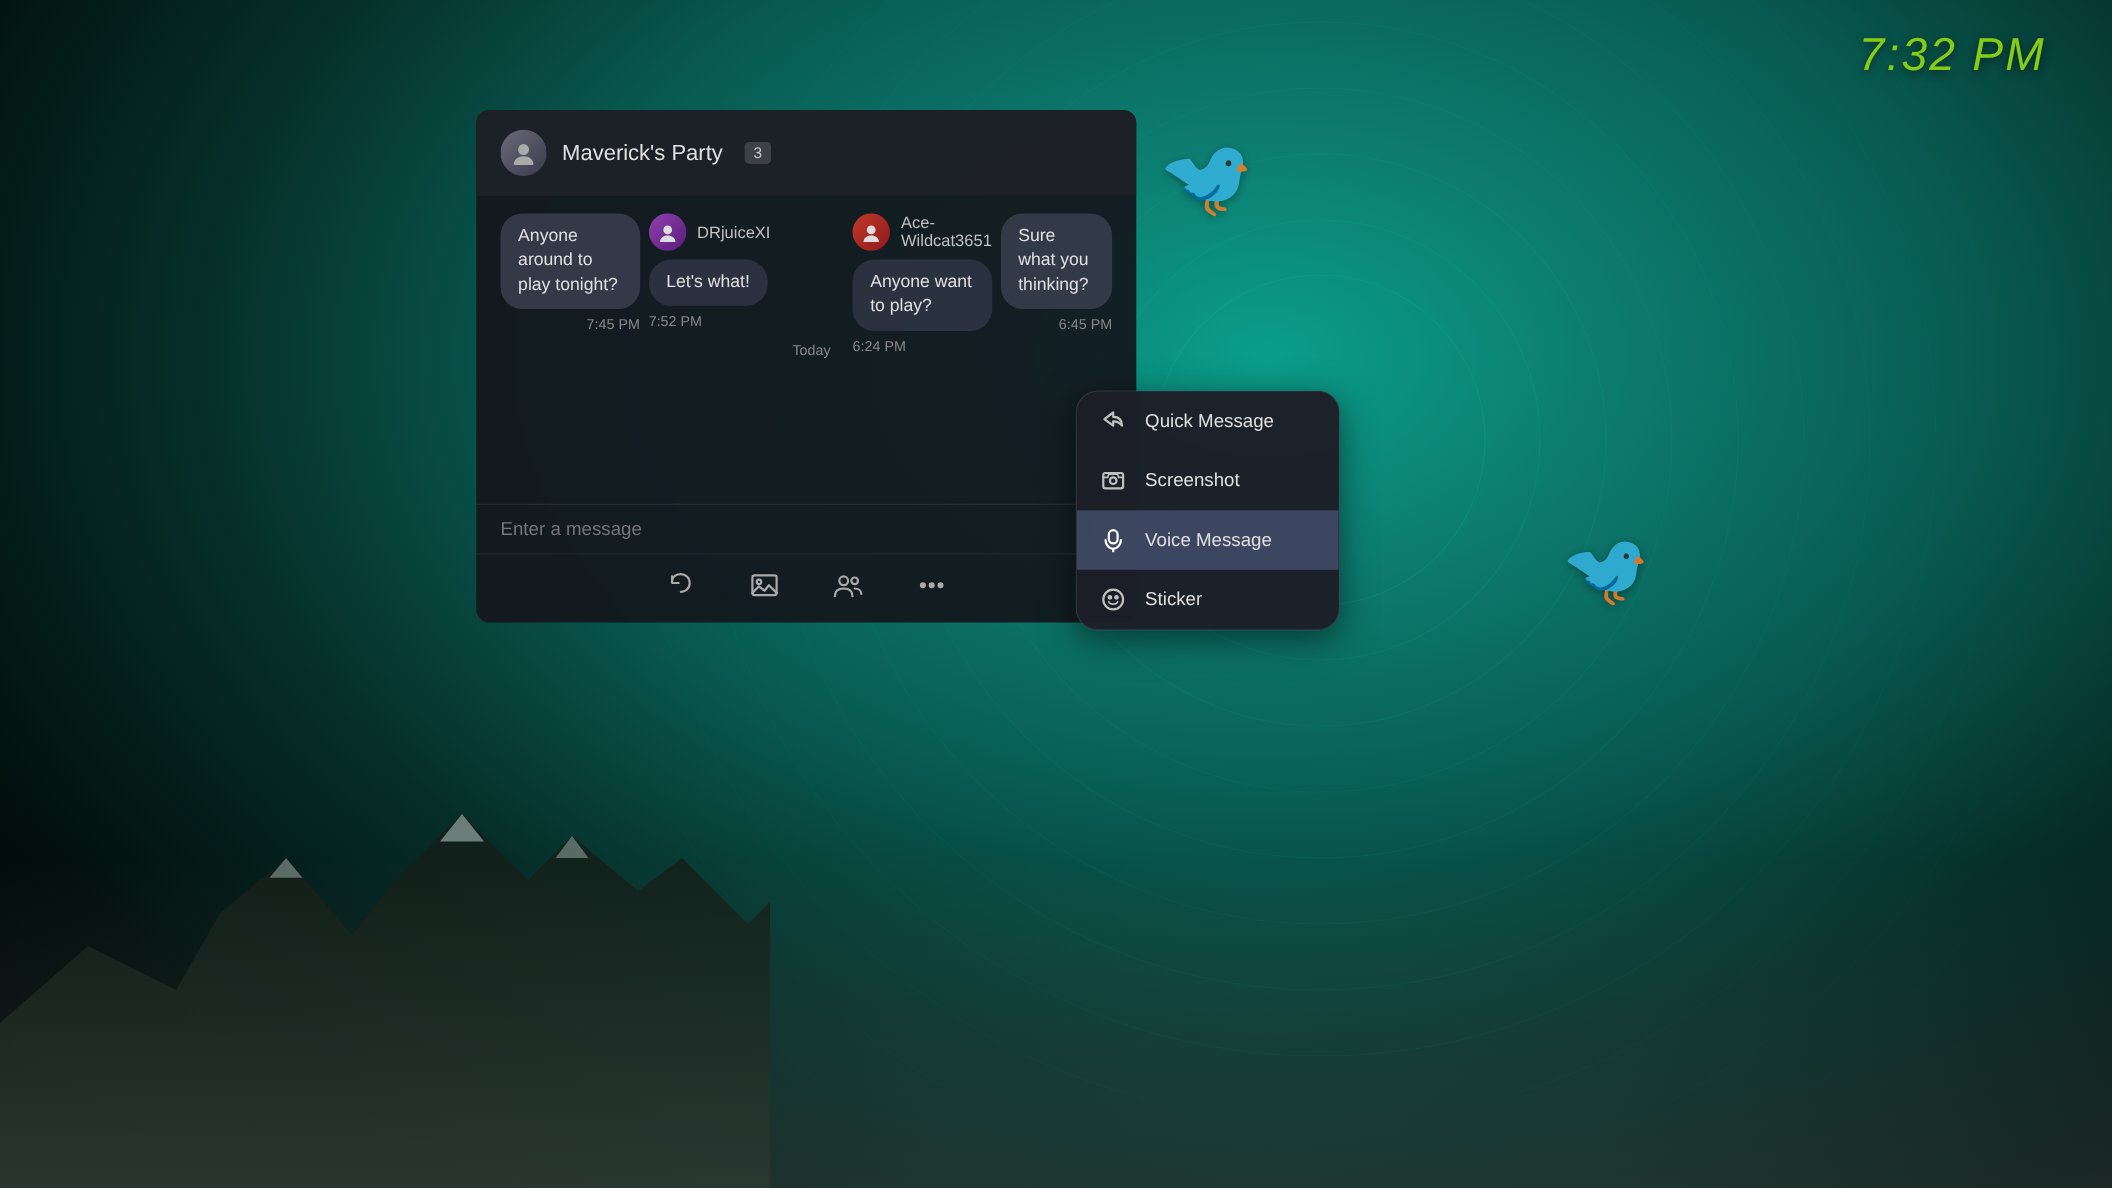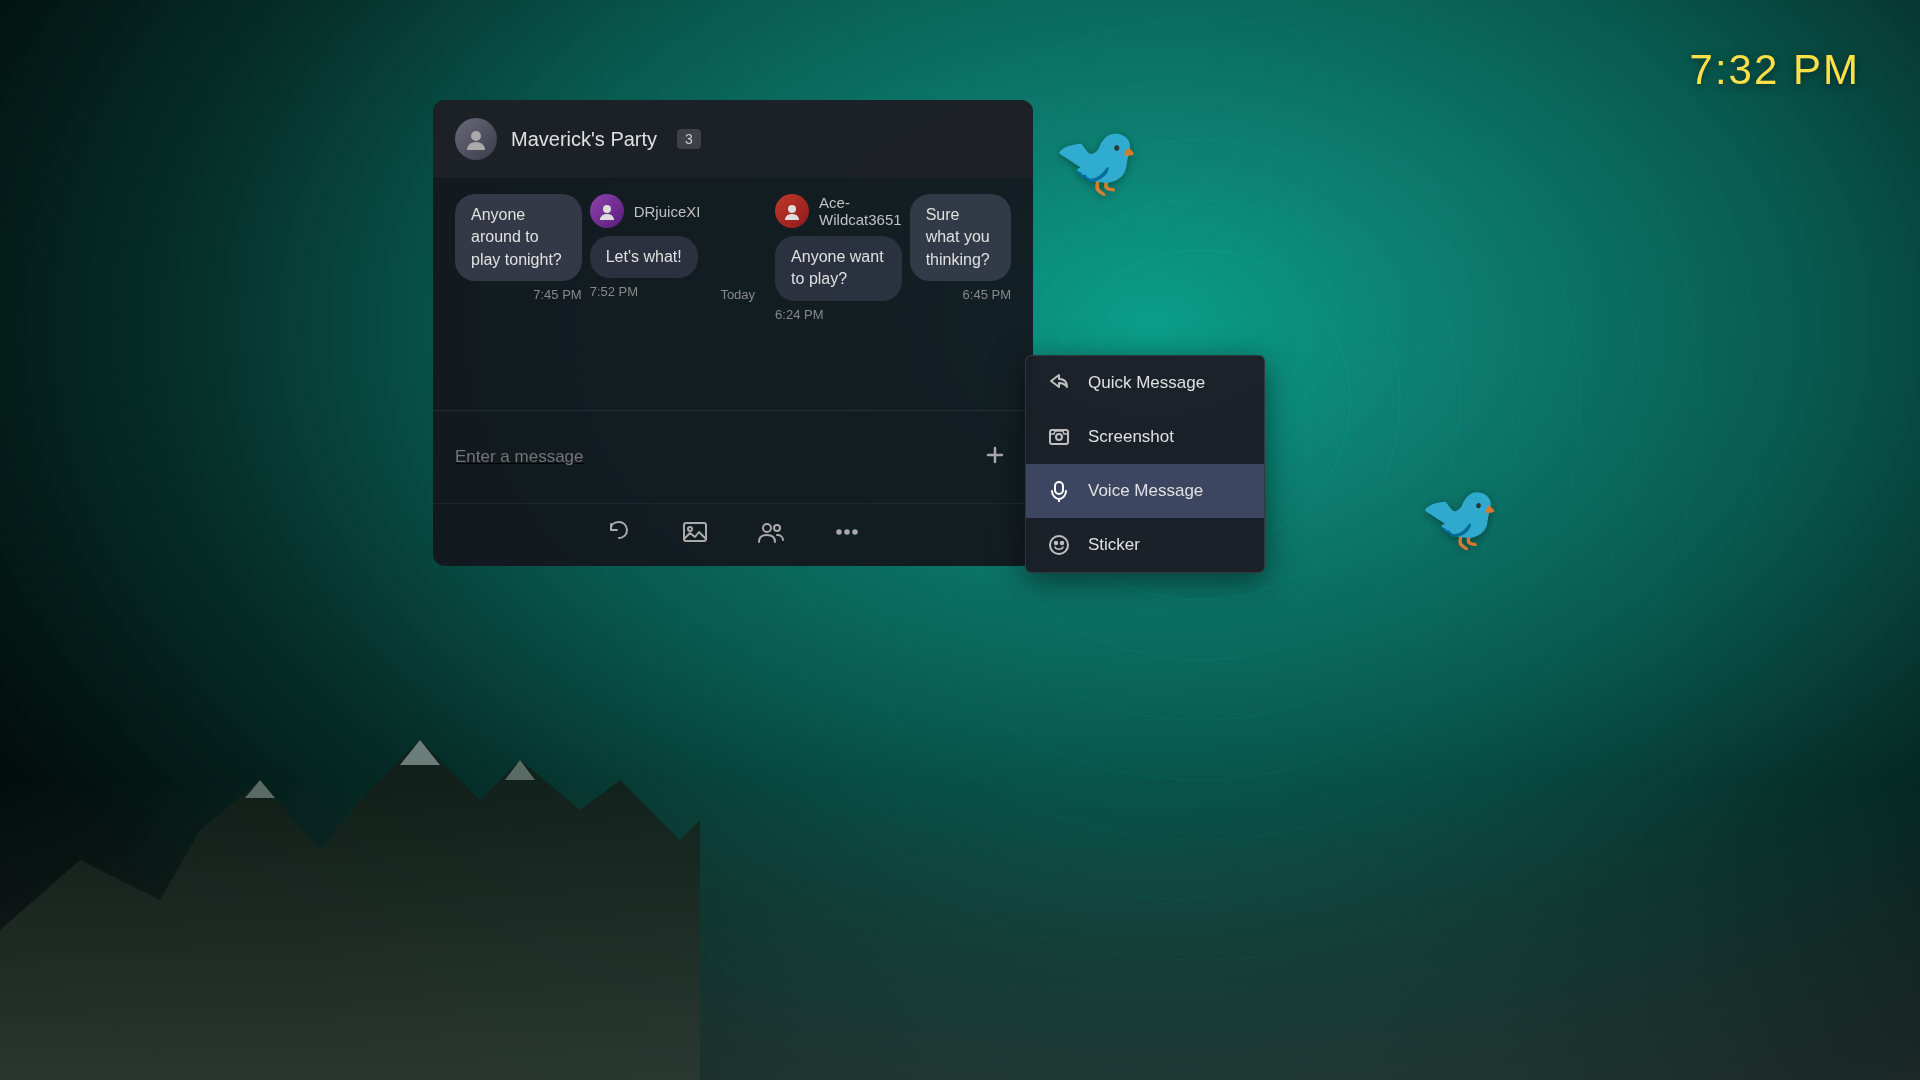--- a/index.html
+++ b/index.html
@@ -36,27 +36,28 @@
       position: absolute;
       bottom: 0;
       left: 0;
       width: 700px;
       height: 500px;
     }
 
     
     .clock {
       position: absolute;
-      top: 46px;
+      top: 26px;
       right: 60px;
-      color: #fde047;
+      color: #84cc16;
       font-size: 42px;
       font-weight: 300;
       letter-spacing: 2px;
       text-shadow: 0 2px 8px rgba(0,0,0,0.5);
+      font-style: italic;
     }
 
     
     .bird {
       position: absolute;
       font-size: 60px;
       opacity: 0.85;
       filter: drop-shadow(0 2px 4px rgba(0,0,0,0.4));
       color: #1a1a2e;
     }
@@ -203,25 +204,24 @@
     .date-divider::before,
     .date-divider::after {
       content: '';
       flex: 1;
       height: 1px;
       background: rgba(255,255,255,0.12);
     }
 
     
     .input-area {
-      padding: 28px 22px;
+      padding: 4px 22px;
       border-top: 1px solid rgba(255,255,255,0.08);
       display: flex;
       gap: 12px;
-      text-decoration: underline;
     }
 
     .message-input {
       flex: 1;
       background: transparent;
       border: none;
       outline: none;
       color: #888;
       font-size: 17px;
       padding: 8px 0;
@@ -254,25 +254,25 @@
       display: flex;
       align-items: center;
       justify-content: center;
       color: #aaa;
       cursor: pointer;
     }
 
     
     .context-menu {
       position: absolute;
-      left: 1025px;
+      left: 978px;
       top: 355px;
       width: 240px;
       background: rgba(28, 30, 38, 0.97);
-      border-radius: 6px;
+      border-radius: 20px;
       overflow: hidden;
       border: 1px solid rgba(255,255,255,0.1);
       box-shadow: 0 8px 32px rgba(0,0,0,0.5);
     }
 
     .menu-item {
       display: flex;
       align-items: center;
       gap: 16px;
       padding: 14px 20px;

